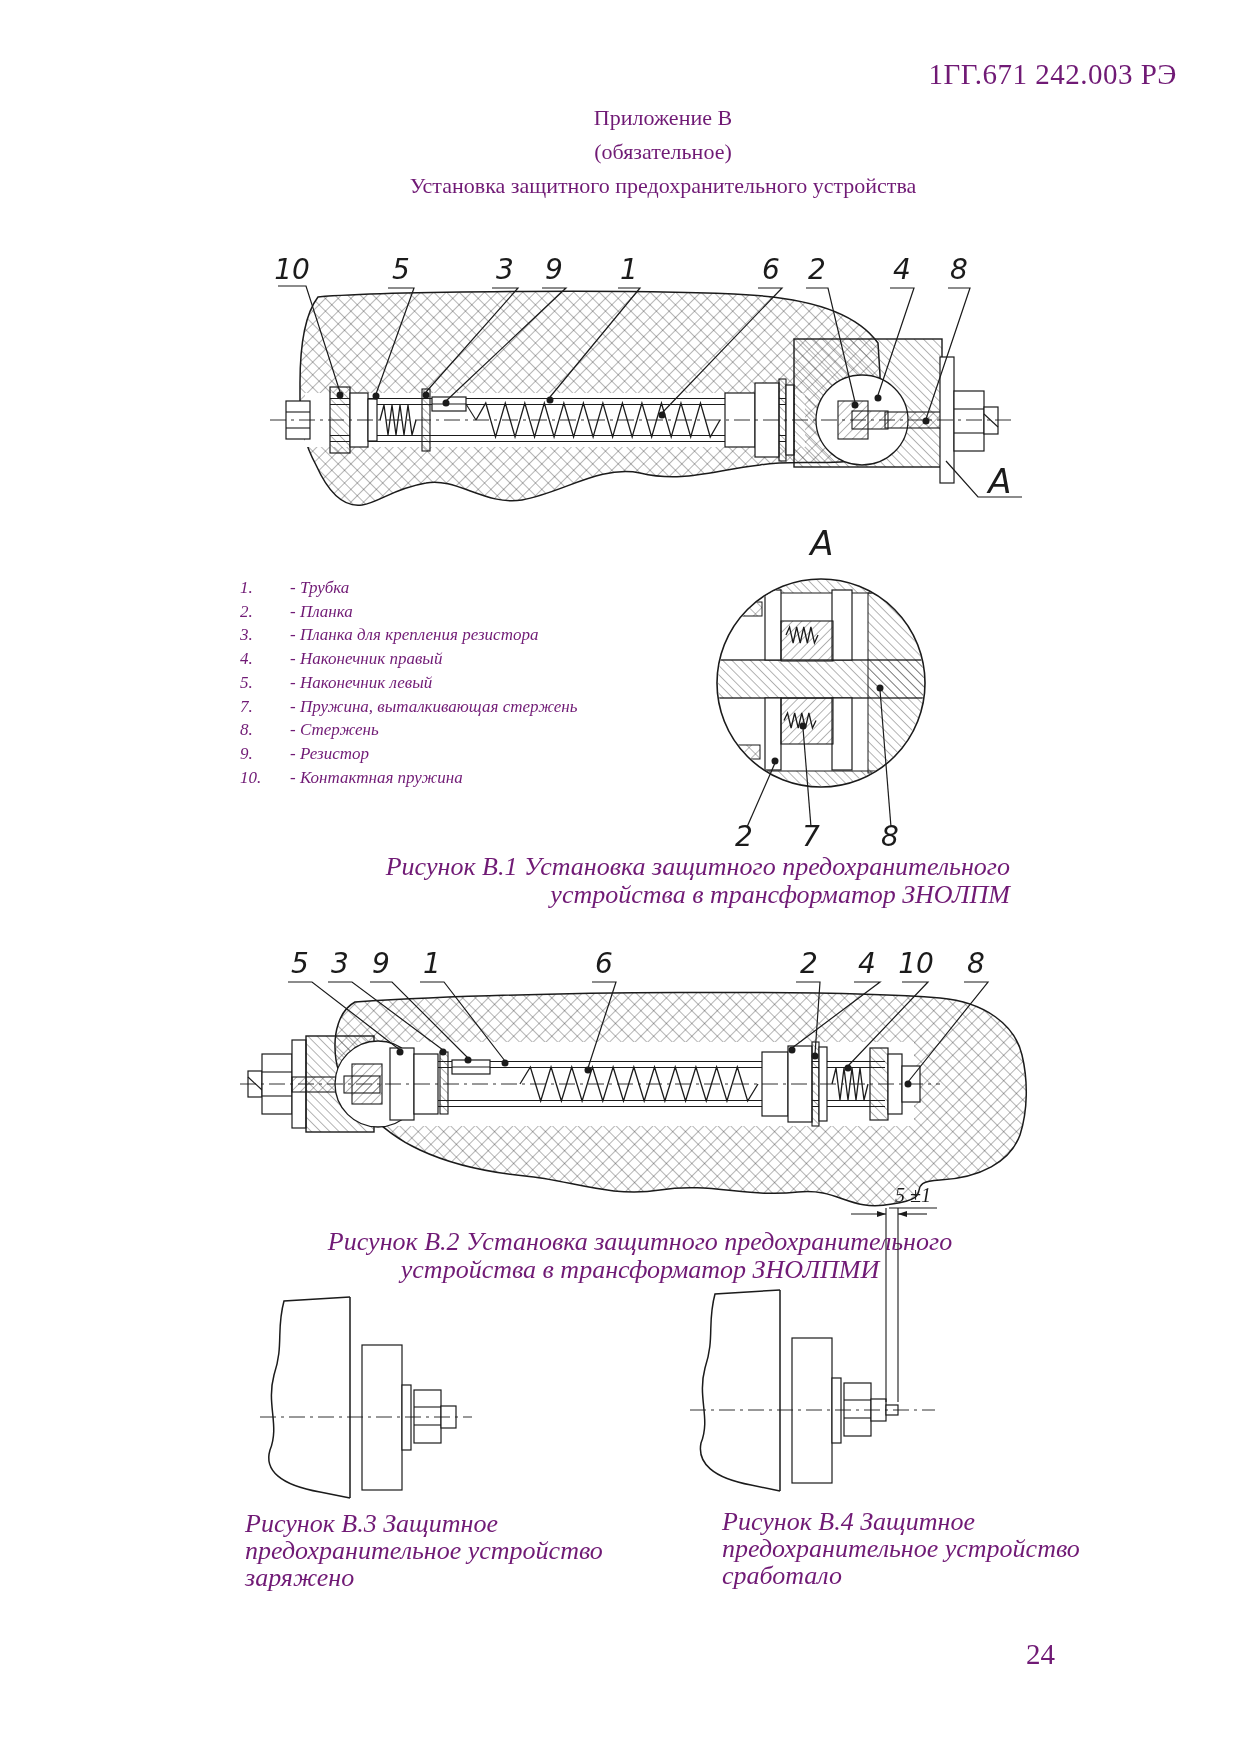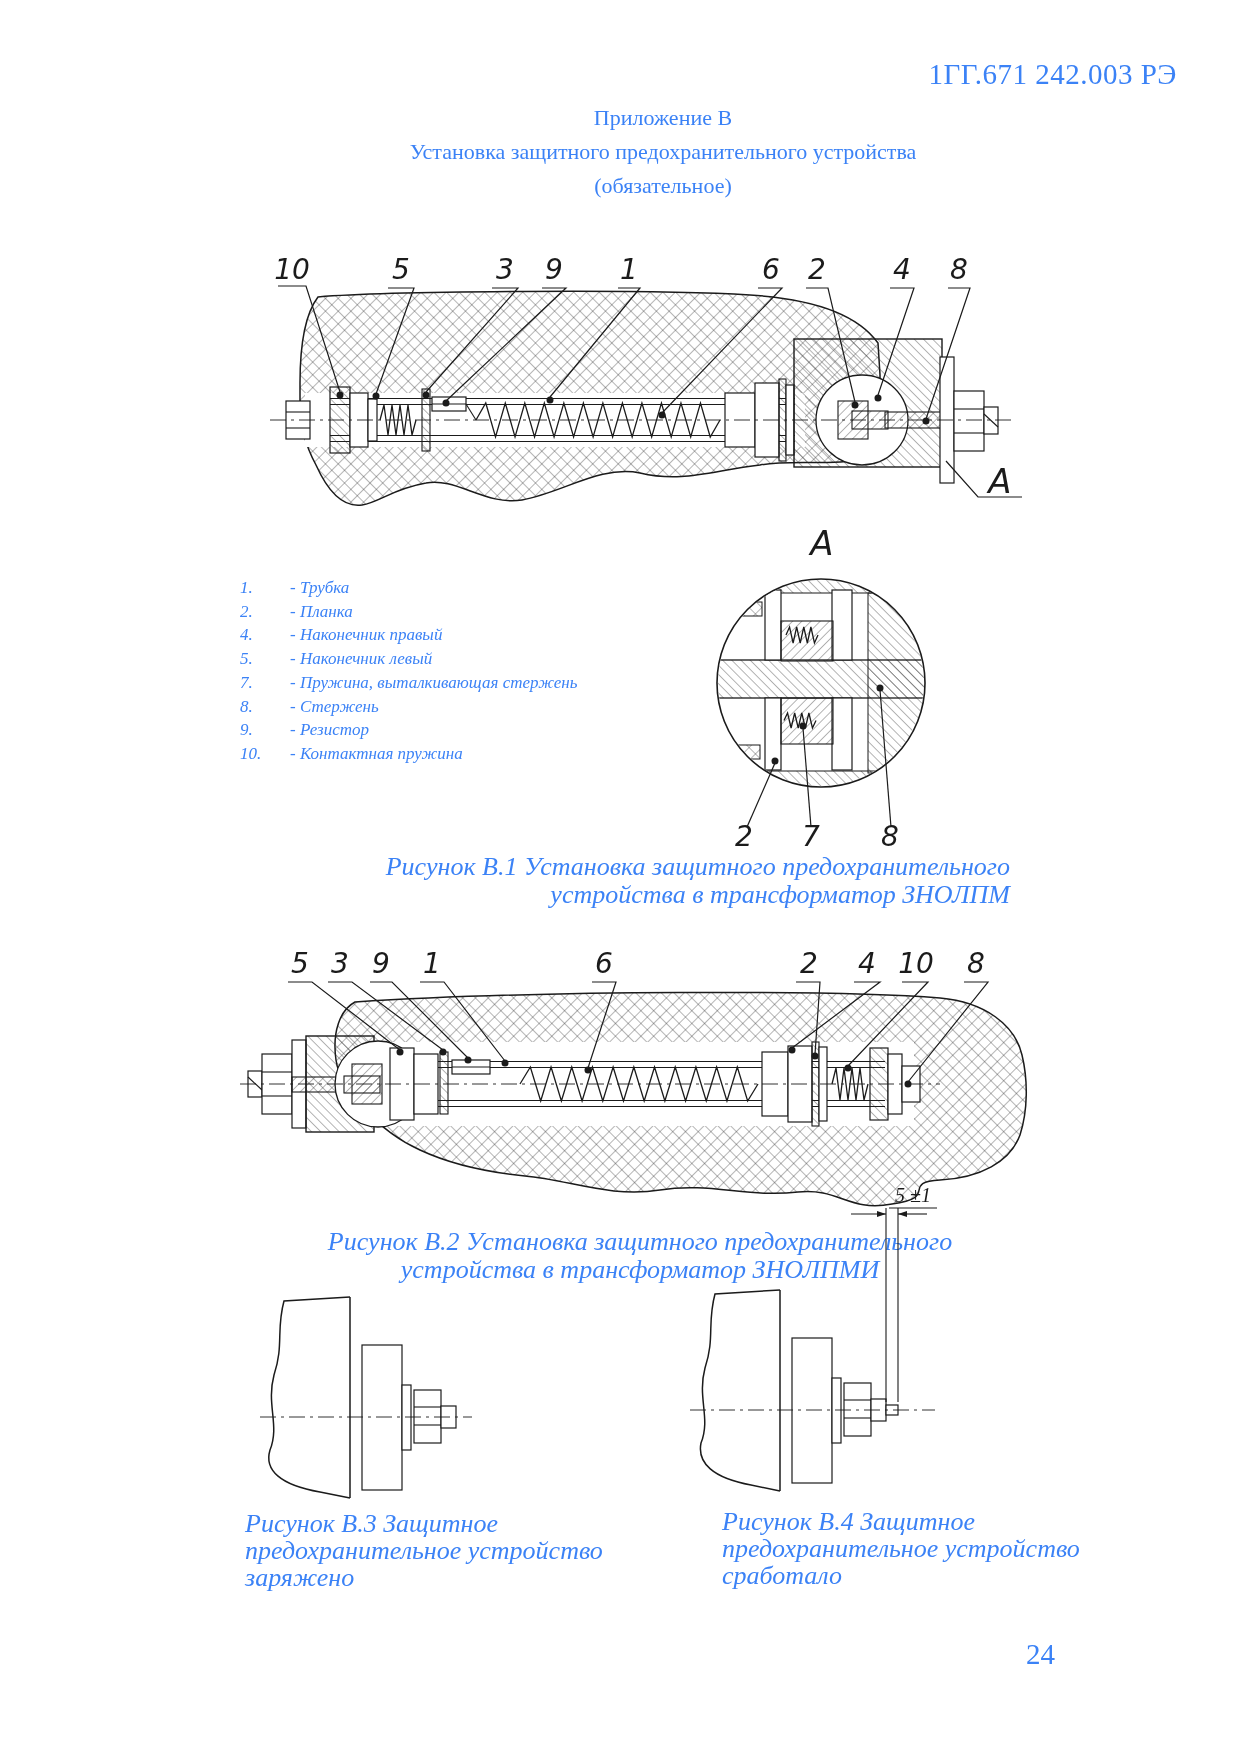--- a/index.html
+++ b/index.html
@@ -1,17 +1,17 @@
 <!DOCTYPE html>
 <html><head>
 <meta charset="utf-8">
 <style>
   html,body{margin:0;padding:0;background:#888;}
   #page{position:relative;width:1241px;height:1755px;background:#ffffff;overflow:hidden;
-        font-family:"Liberation Serif","DejaVu Serif",serif;color:#3b82f6;}
+        font-family:"Liberation Serif","DejaVu Serif",serif;color:#701a75;}
   .abs{position:absolute;}
   #doc-number{top:58px;right:64px;font-size:29px;letter-spacing:.5px;}
   #header-block{left:85px;top:101px;width:1156px;text-align:center;font-size:22px;line-height:34px;}
   #parts-list{left:240px;top:576px;font-style:italic;font-size:17px;line-height:23.7px;}
   #parts-list .row{white-space:nowrap;}
   #parts-list .num{display:inline-block;width:50px;}
   .caption{font-style:italic;font-size:26px;line-height:28px;}
   #caption-b1{left:230px;top:853px;width:780px;text-align:right;}
   #caption-b2{left:250px;top:1228px;width:780px;text-align:center;}
   #caption-b3{left:245px;top:1510px;width:470px;line-height:27px;}
@@ -48,22 +48,22 @@
       <pattern id="dhb" width="6.5" height="6.5" patternUnits="userSpaceOnUse" patternTransform="rotate(-45)">
         <path d="M0 0 H6.5" stroke="#2a2a2a" stroke-width="0.7" fill="none"></path>
       </pattern>
     </defs>
   </svg>
 
   <div class="abs" id="doc-number">1ГГ.671 242.003 РЭ</div>
 
   <div class="abs" id="header-block">
     <div>Приложение В</div>
+    <div>(обязательное)</div>
     <div>Установка защитного предохранительного устройства</div>
-    <div>(обязательное)</div>
   </div>
 
   <svg class="abs" style="left:230px;top:215px" width="800" height="300" viewBox="0 0 800 300">
 
     <path d="M88,82 C160,76 420,74 520,80 C585,84 628,100 648,128
       L650,160 L650,242 C600,252 562,244 530,250 C480,256 452,268 410,258 C370,250 332,278 292,285
       C256,291 226,262 196,268 C162,274 150,287 132,290 C110,293 95,270 86,250 C74,228 70,208 70,188
       L70,168 C70,128 75,99 88,82 Z" fill="url(#xh)" stroke="#1b1b1b" stroke-width="1.5"></path>
 
     <rect x="75" y="178" width="500" height="54" fill="#fff" stroke="none"></rect>
@@ -165,20 +165,21 @@
 
     <g>
       <polyline class="lead" points="716,246 748,282 792,282"></polyline>
       <text class="viewlab" x="770" y="278">А</text>
     </g>
   </svg>
 
   <div class="abs" id="parts-list">
     <div class="row"><span class="num">1.</span><span>- Трубка</span></div>
     <div class="row"><span class="num">2.</span><span>- Планка</span></div>
+    <div class="row"><span class="num">3.</span><span>- Планка для крепления резистора</span></div>
     <div class="row"><span class="num">4.</span><span>- Наконечник правый</span></div>
     <div class="row"><span class="num">5.</span><span>- Наконечник левый</span></div>
     <div class="row"><span class="num">7.</span><span>- Пружина, выталкивающая стержень</span></div>
     <div class="row"><span class="num">8.</span><span>- Стержень</span></div>
     <div class="row"><span class="num">9.</span><span>- Резистор</span></div>
     <div class="row"><span class="num">10.</span><span>- Контактная пружина</span></div>
   </div>
 
   <svg class="abs" style="left:660px;top:505px" width="340" height="400" viewBox="0 0 340 400">
     <defs>

